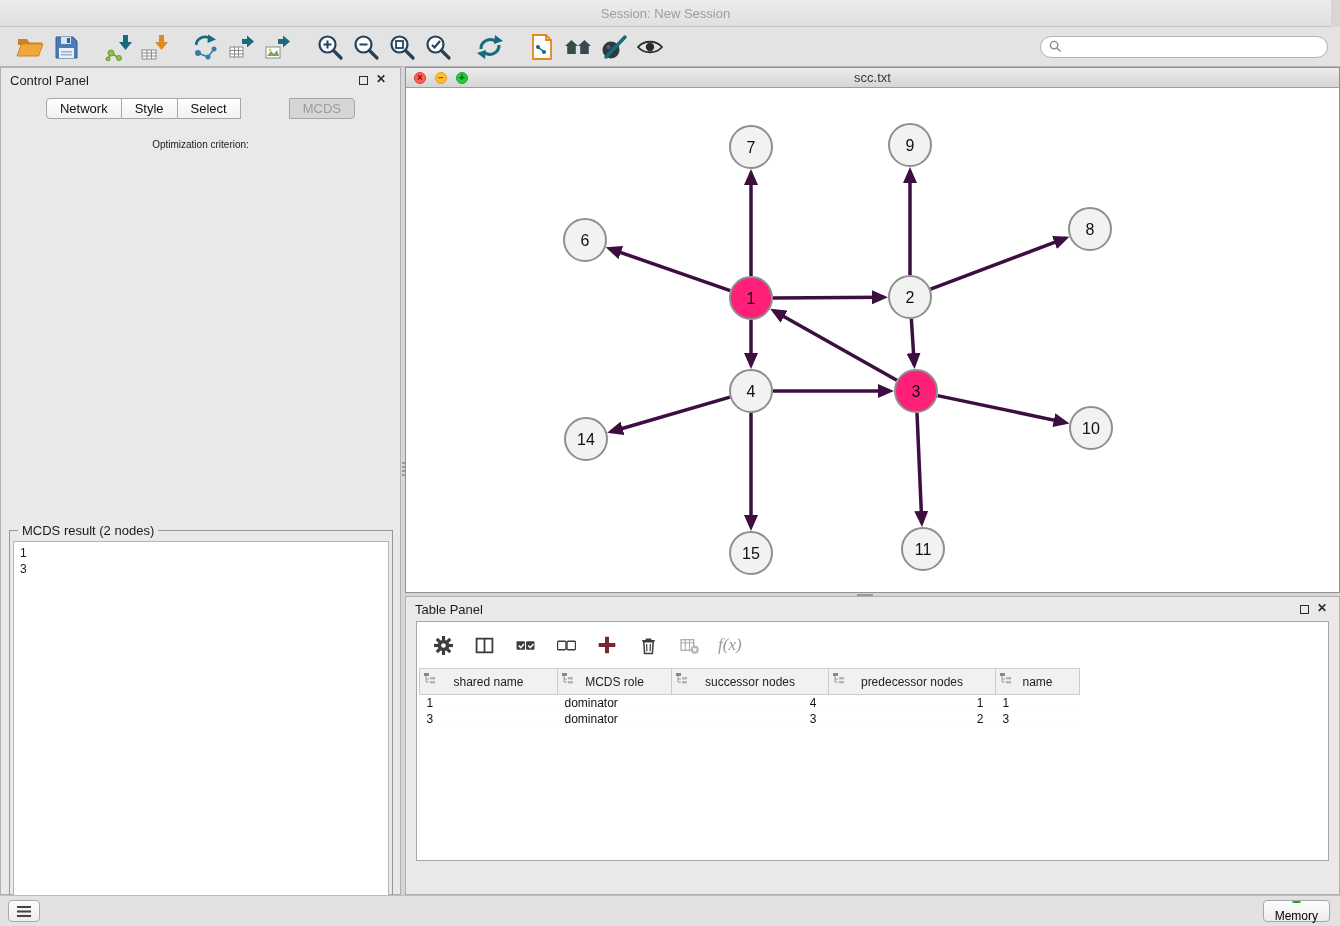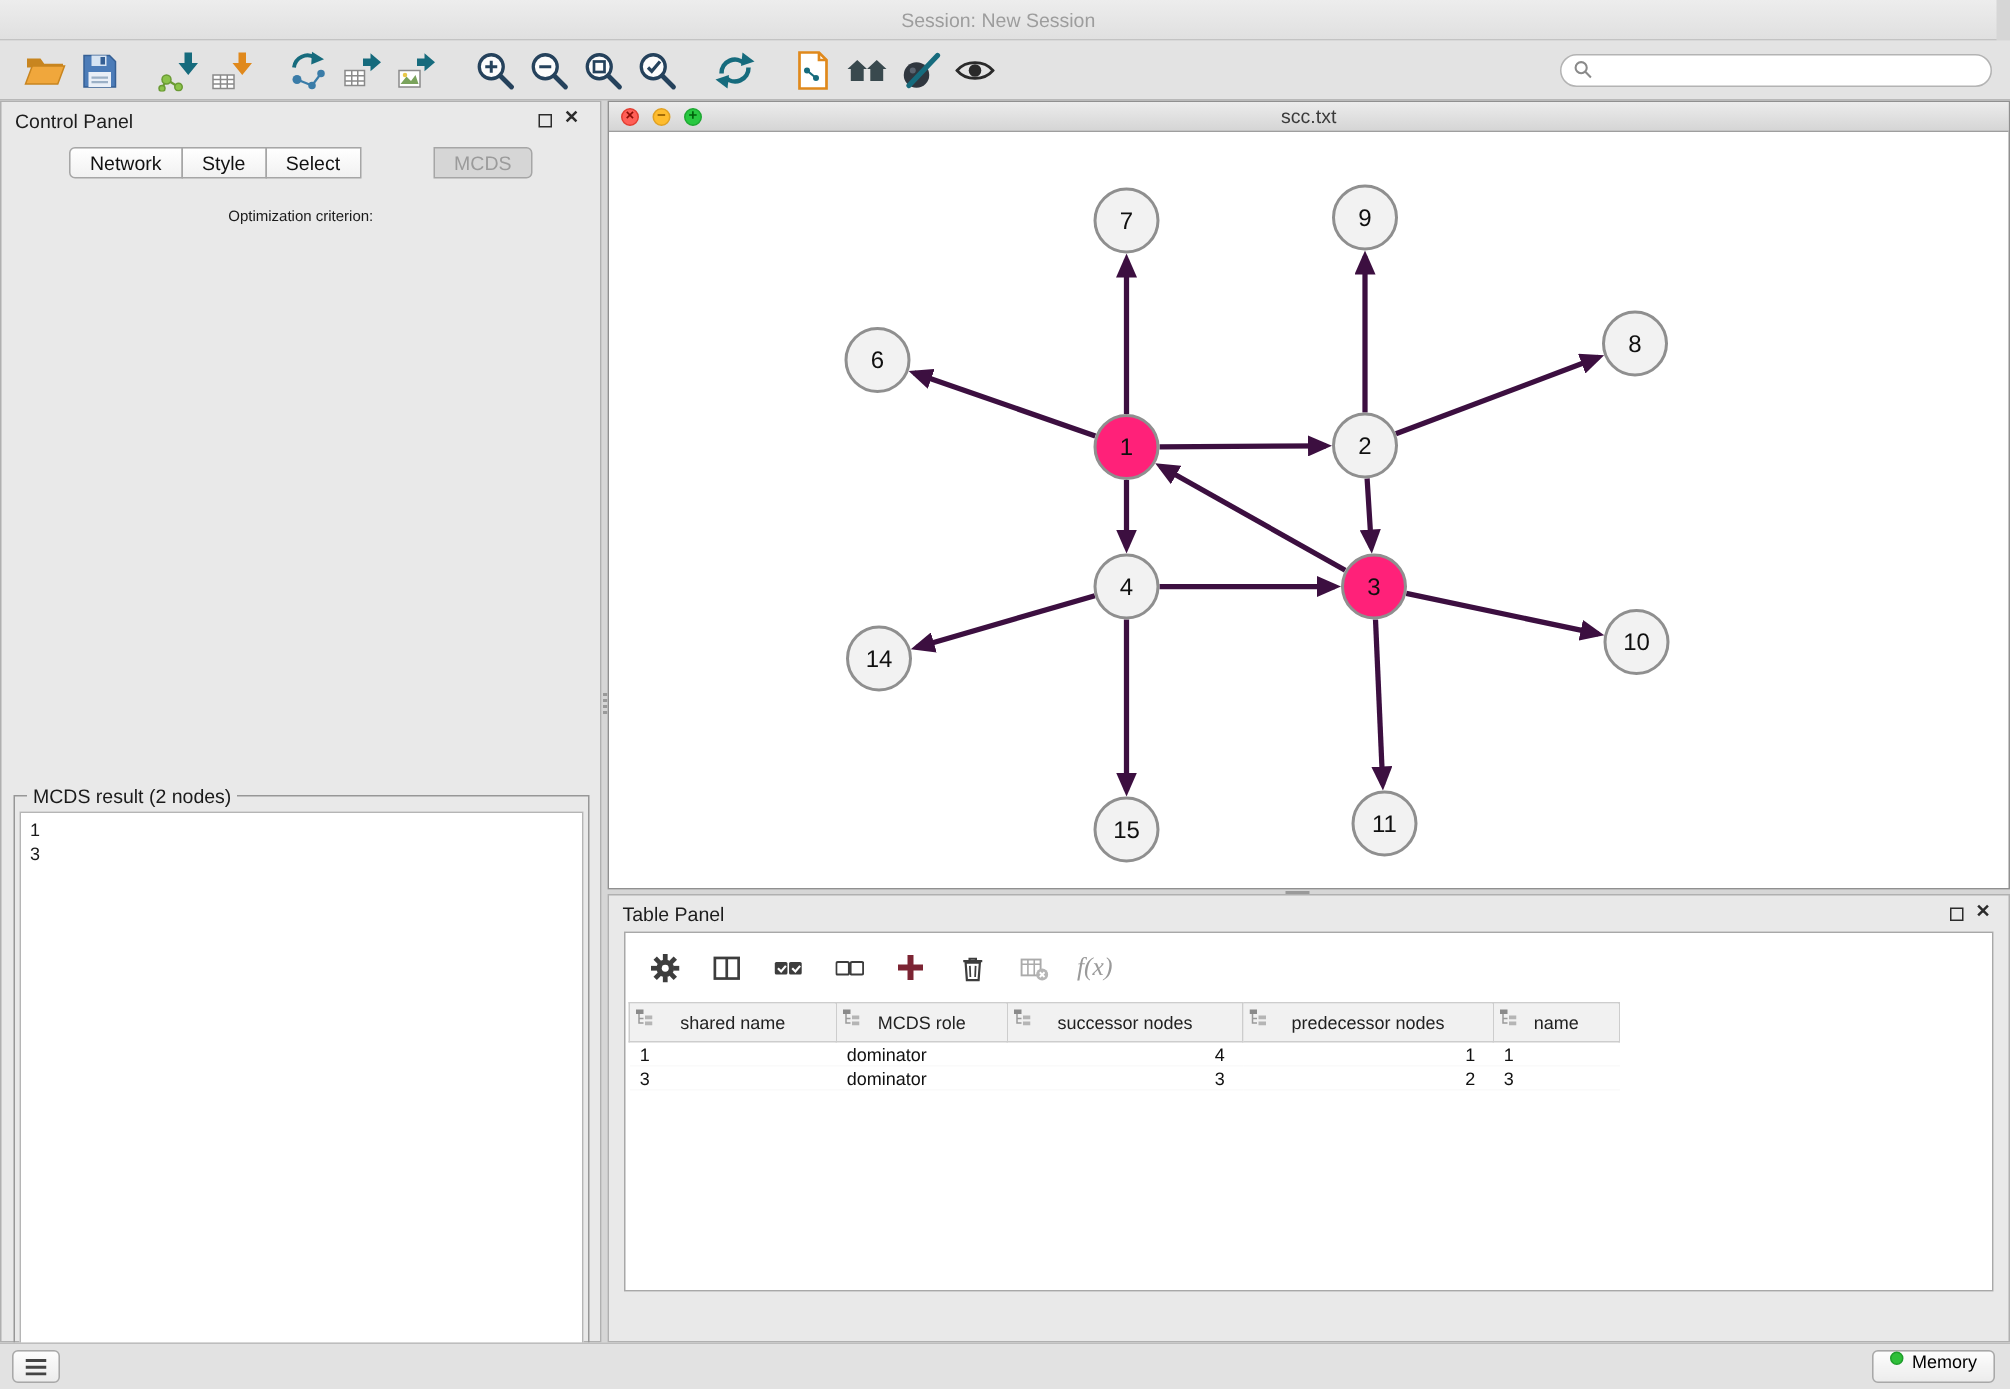--- a/index.html
+++ b/index.html
@@ -100,22 +100,22 @@
   .tp-tabs { position:absolute; left:0; right:0; top:270px; display:flex; justify-content:center; }
 
   
   .statusbar { position:absolute; left:0; top:895px; width:1340px; height:31px;
     background:#e2e2e2; border-top:1px solid #bdbdbd; }
   .sb-left-btn { position:absolute; left:8px; top:4px; width:32px; height:22px;
     border:1px solid #a8a8a8; border-radius:4px; background:linear-gradient(#fdfdfd,#ececec);
     display:flex; align-items:center; justify-content:center; cursor:pointer; }
   .memory-btn { position:absolute; right:10px; top:4px; height:22px; padding:0 11px;
     border:1px solid #a8a8a8; border-radius:4px; background:linear-gradient(#fdfdfd,#ececec);
-    display:flex; gap:6px; font-size:12px; cursor:pointer;
-    font-family:"Liberation Sans", sans-serif; }
+    display:flex; align-items:center; gap:6px; font-size:12px; cursor:pointer;
+    font-family:"Liberation Sans", sans-serif;flex-direction:column; }
   .mem-dot { width:9px; height:9px; border-radius:50%; background:#2fbf3a; border:1px solid #1f9e2c; }
 </style>
 </head>
 <body>
 
 <div class="titlebar">
   <div class="titlebar-text">Session: New Session</div>
 </div>
 
 <div class="toolbar">

